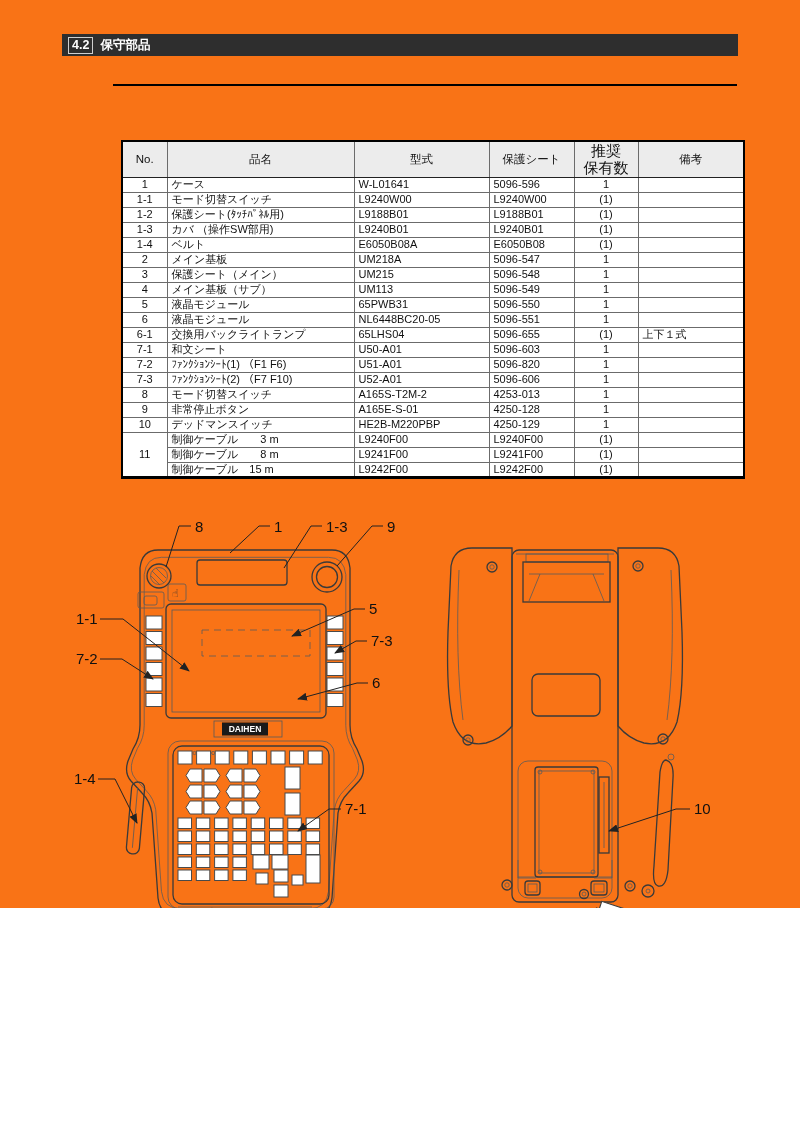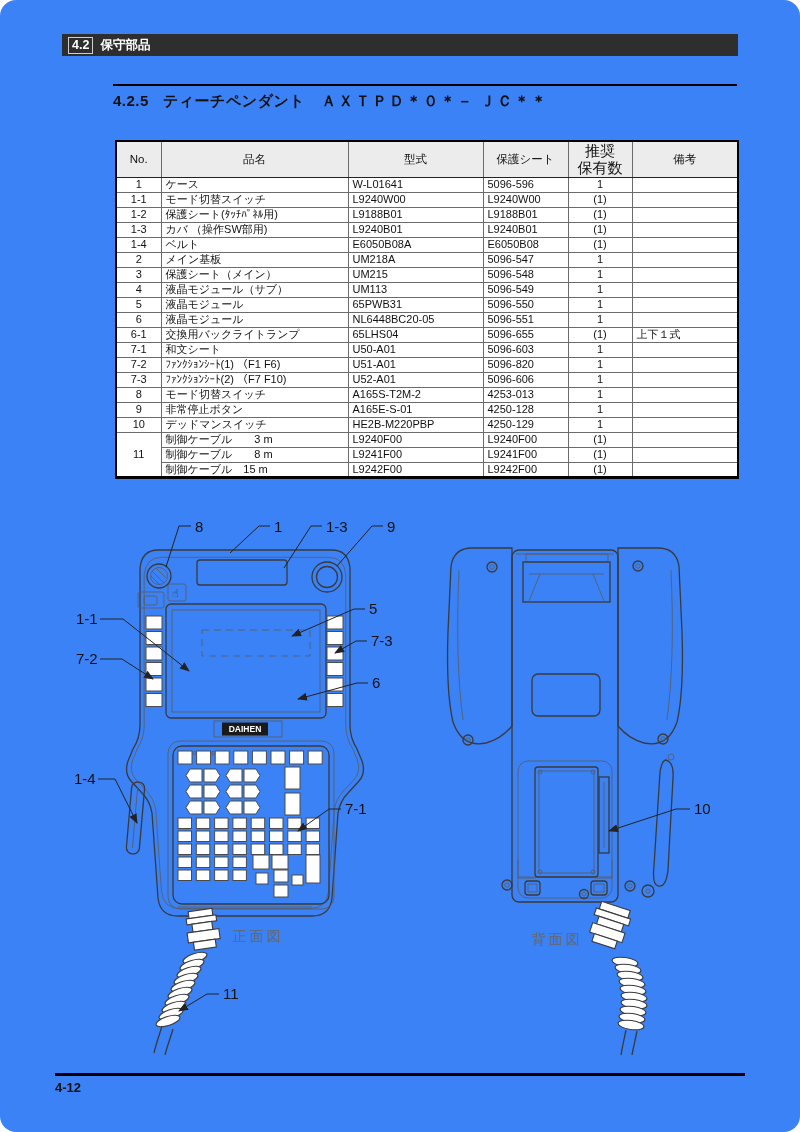--- a/index.html
+++ b/index.html
@@ -1,30 +1,30 @@
 <!DOCTYPE html>
 <html><head>
 <meta charset="utf-8">
 <style>
   html,body{margin:0;padding:0;background:#fff;}
-  .page{position:relative;width:800px;height:1132px;background:#3b82f6;overflow:hidden;
-        font-family:"Liberation Sans","DejaVu Sans",sans-serif;color:#111;border-radius:16px;}
+  .page{position:relative;width:800px;height:908px;background:#f97316;overflow:hidden;
+        font-family:"Liberation Sans","DejaVu Sans",sans-serif;color:#111;}
   
   .section-bar{position:absolute;left:62px;top:34px;width:676px;height:22px;background:#2e2e2e;
                color:#fff;display:flex;align-items:center;gap:7px;box-sizing:border-box;
                padding:0 6px;font-size:12.5px;font-weight:bold;}
   .sec-num{border:1px solid #cfcfcf;padding:0 3px;line-height:15px;}
   
   .title-rule{position:absolute;left:113px;top:84px;width:624px;height:2px;background:#000;}
   .subsection-title{position:absolute;left:113px;top:92px;margin:0;font-size:15px;font-weight:bold;
                     white-space:nowrap;letter-spacing:.5px;}
   .subsection-title .num{margin-right:14px;}
   .subsection-title .code{margin-left:16px;letter-spacing:2px;}
   
-  table.parts{position:absolute;left:115px;top:140px;border-collapse:collapse;table-layout:fixed;
+  table.parts{position:absolute;left:121px;top:140px;border-collapse:collapse;table-layout:fixed;
               border:2px solid #000;border-bottom:3px solid #000;background:#fff;}
   table.parts th,table.parts td{border:1px solid #6b6b6b;font-size:11px;padding:0 4px;height:15px;
               line-height:1.15;white-space:nowrap;overflow:hidden;box-sizing:border-box;}
   table.parts thead th{background:#ececec;font-weight:normal;text-align:center;height:33px;
               border-bottom:1.5px solid #222;font-size:11.5px;}
   .stock-line{display:block;font-size:15px;}
   td.c-no{text-align:center;}
   td.c-stock{text-align:center;}
   td.c-name,td.c-model,td.c-part,td.c-remarks{text-align:left;}
   
@@ -46,23 +46,20 @@
 <body>
 
 <div class="page">
 
   <div class="section-bar">
     <span class="sec-num">4.2</span>
     <span class="sec-title">保守部品</span>
   </div>
 
   <div class="title-rule"></div>
-  <h2 class="subsection-title">
-    <span class="num">4.2.5</span><span>ティーチペンダント</span><span class="code">ＡＸＴＰＤ＊０＊－ ＪＣ＊＊</span>
-  </h2>
 
   <table class="parts">
     <colgroup>
       <col style="width:45px">
         <col style="width:187px">
         <col style="width:135px">
       <col style="width:85px">
         <col style="width:64px">
         <col style="width:106px">
     </colgroup>
@@ -131,21 +128,21 @@
         <tr>
           <td class="c-no">3</td>
           <td class="c-name">保護シート（メイン）</td>
           <td class="c-model">UM215</td>
           <td class="c-part">5096-548</td>
           <td class="c-stock">1</td>
           <td class="c-remarks"></td>
         </tr>
         <tr>
           <td class="c-no">4</td>
-          <td class="c-name">液晶モジュール（サブ）</td>
+          <td class="c-name">メイン基板（サブ）</td>
           <td class="c-model">UM113</td>
           <td class="c-part">5096-549</td>
           <td class="c-stock">1</td>
           <td class="c-remarks"></td>
         </tr>
         <tr>
           <td class="c-no">5</td>
           <td class="c-name">液晶モジュール</td>
           <td class="c-model">65PWB31</td>
           <td class="c-part">5096-550</td>

